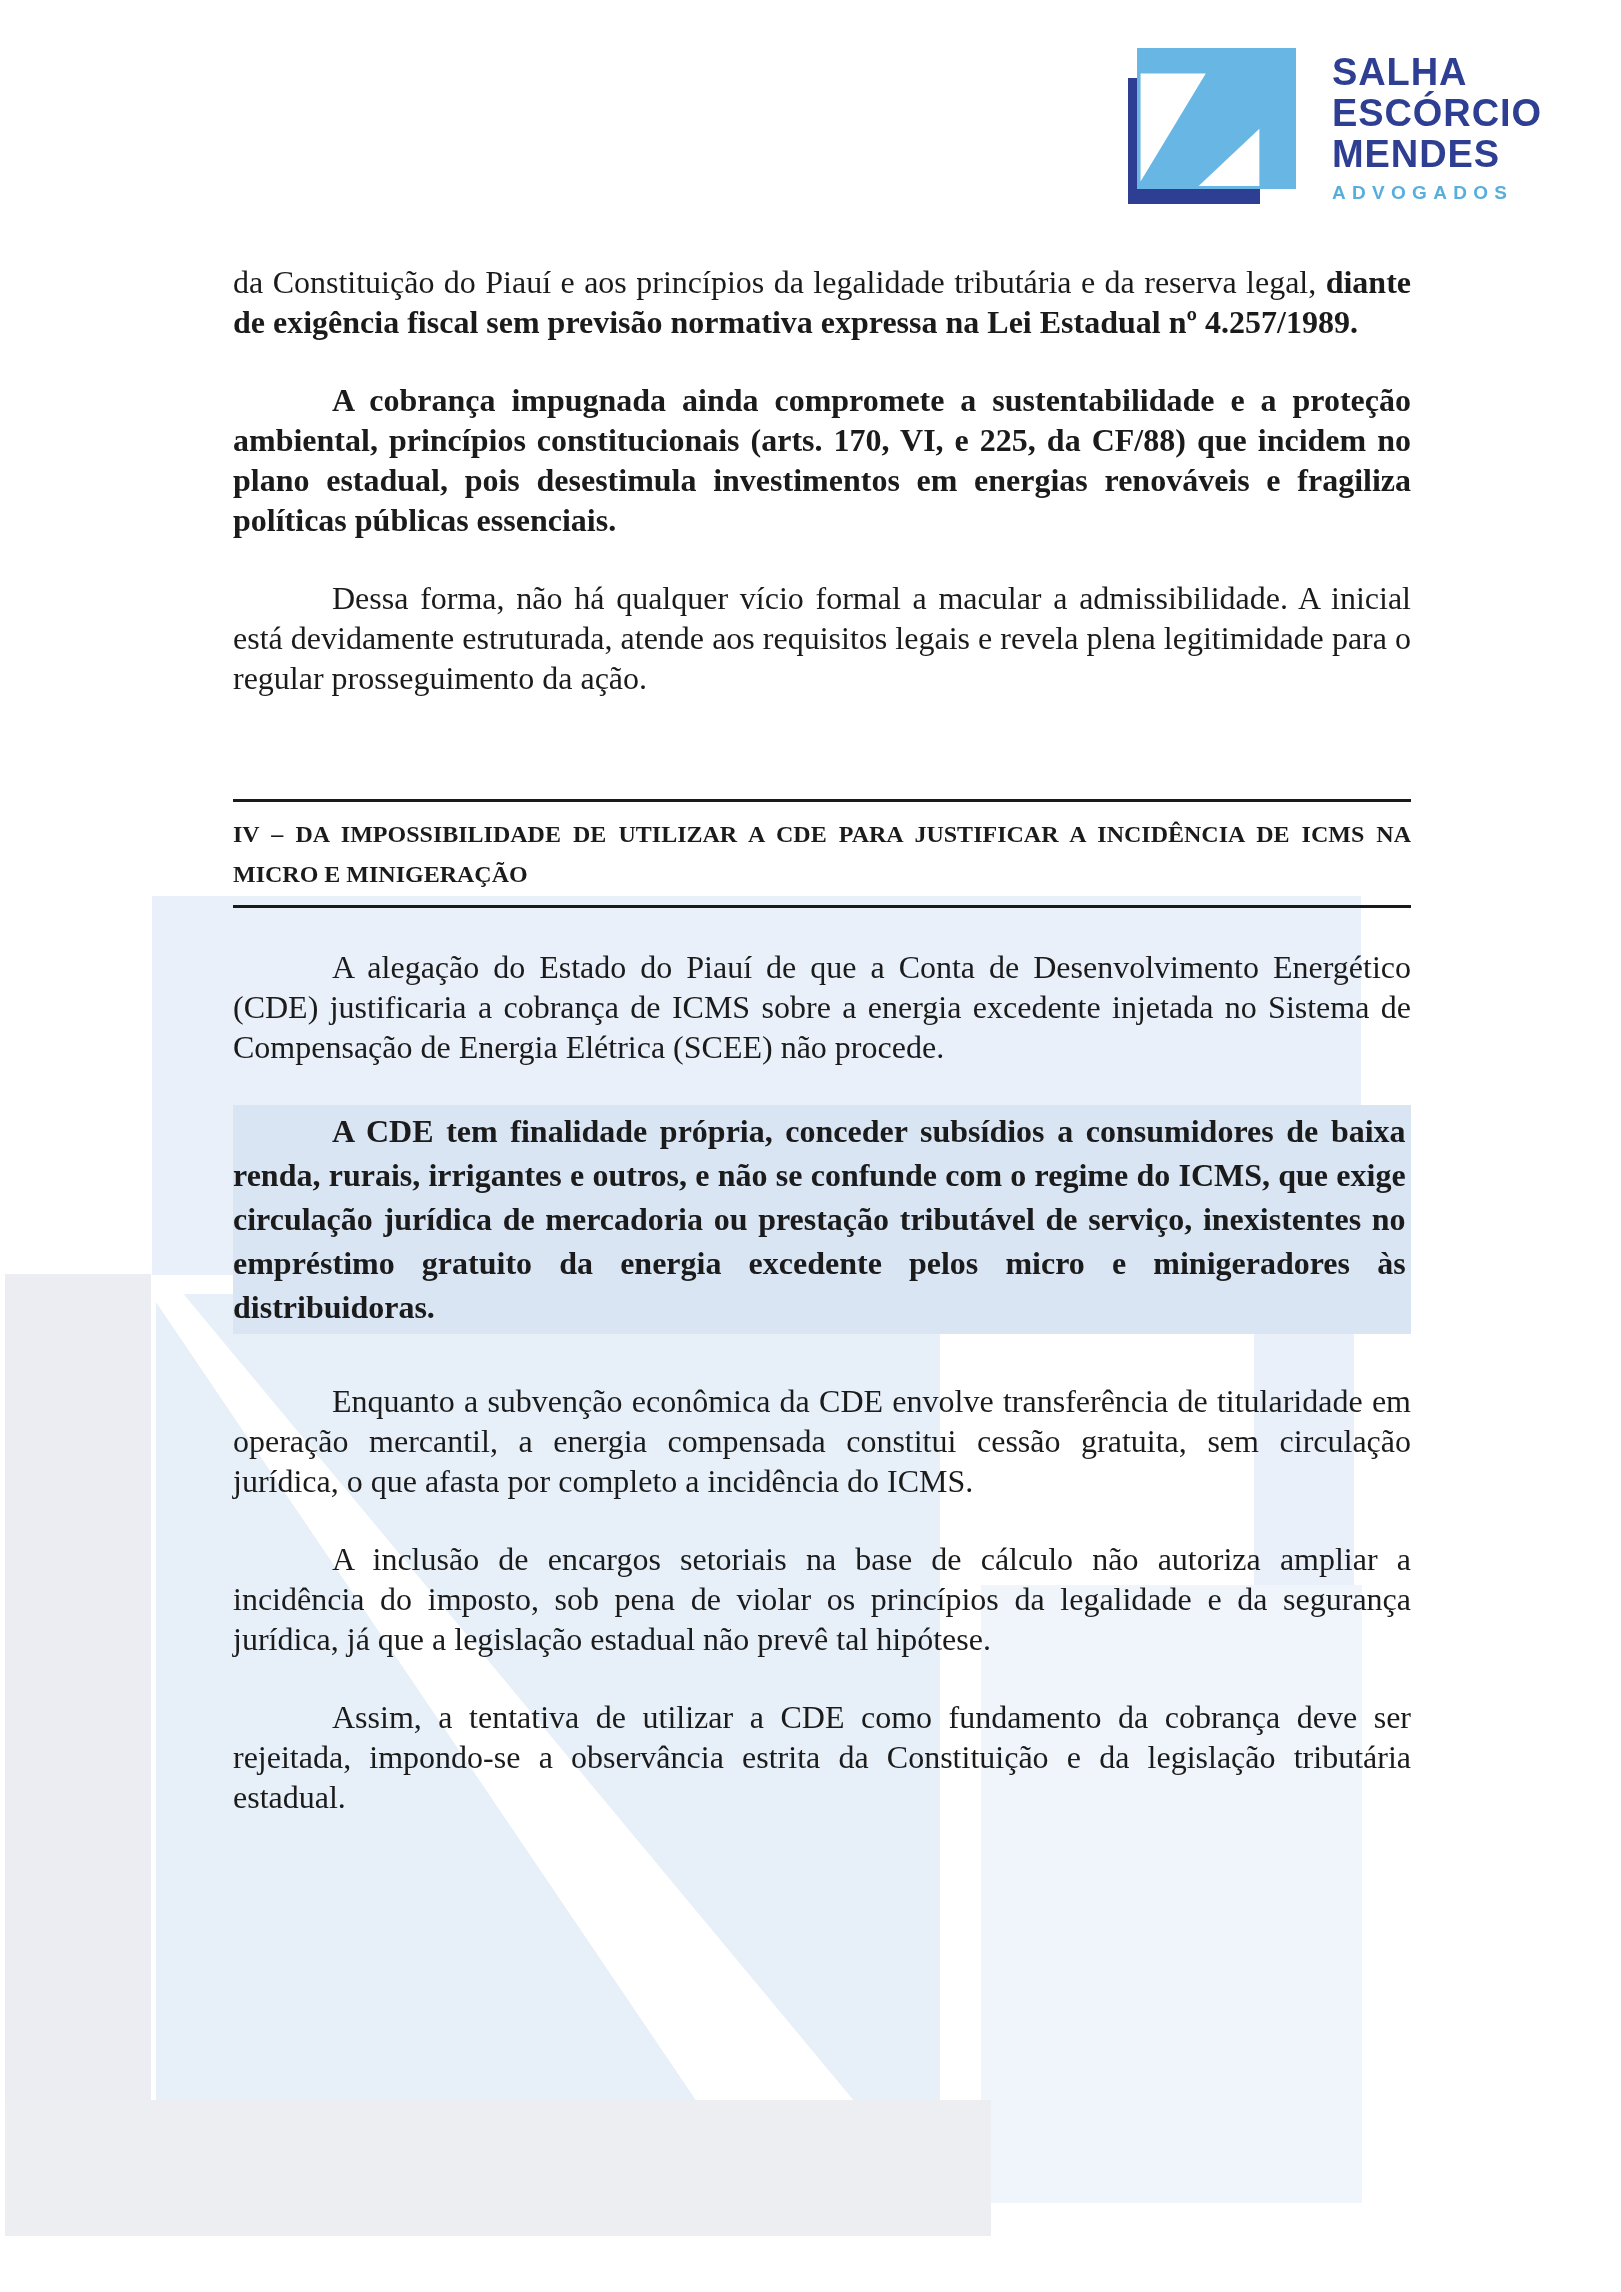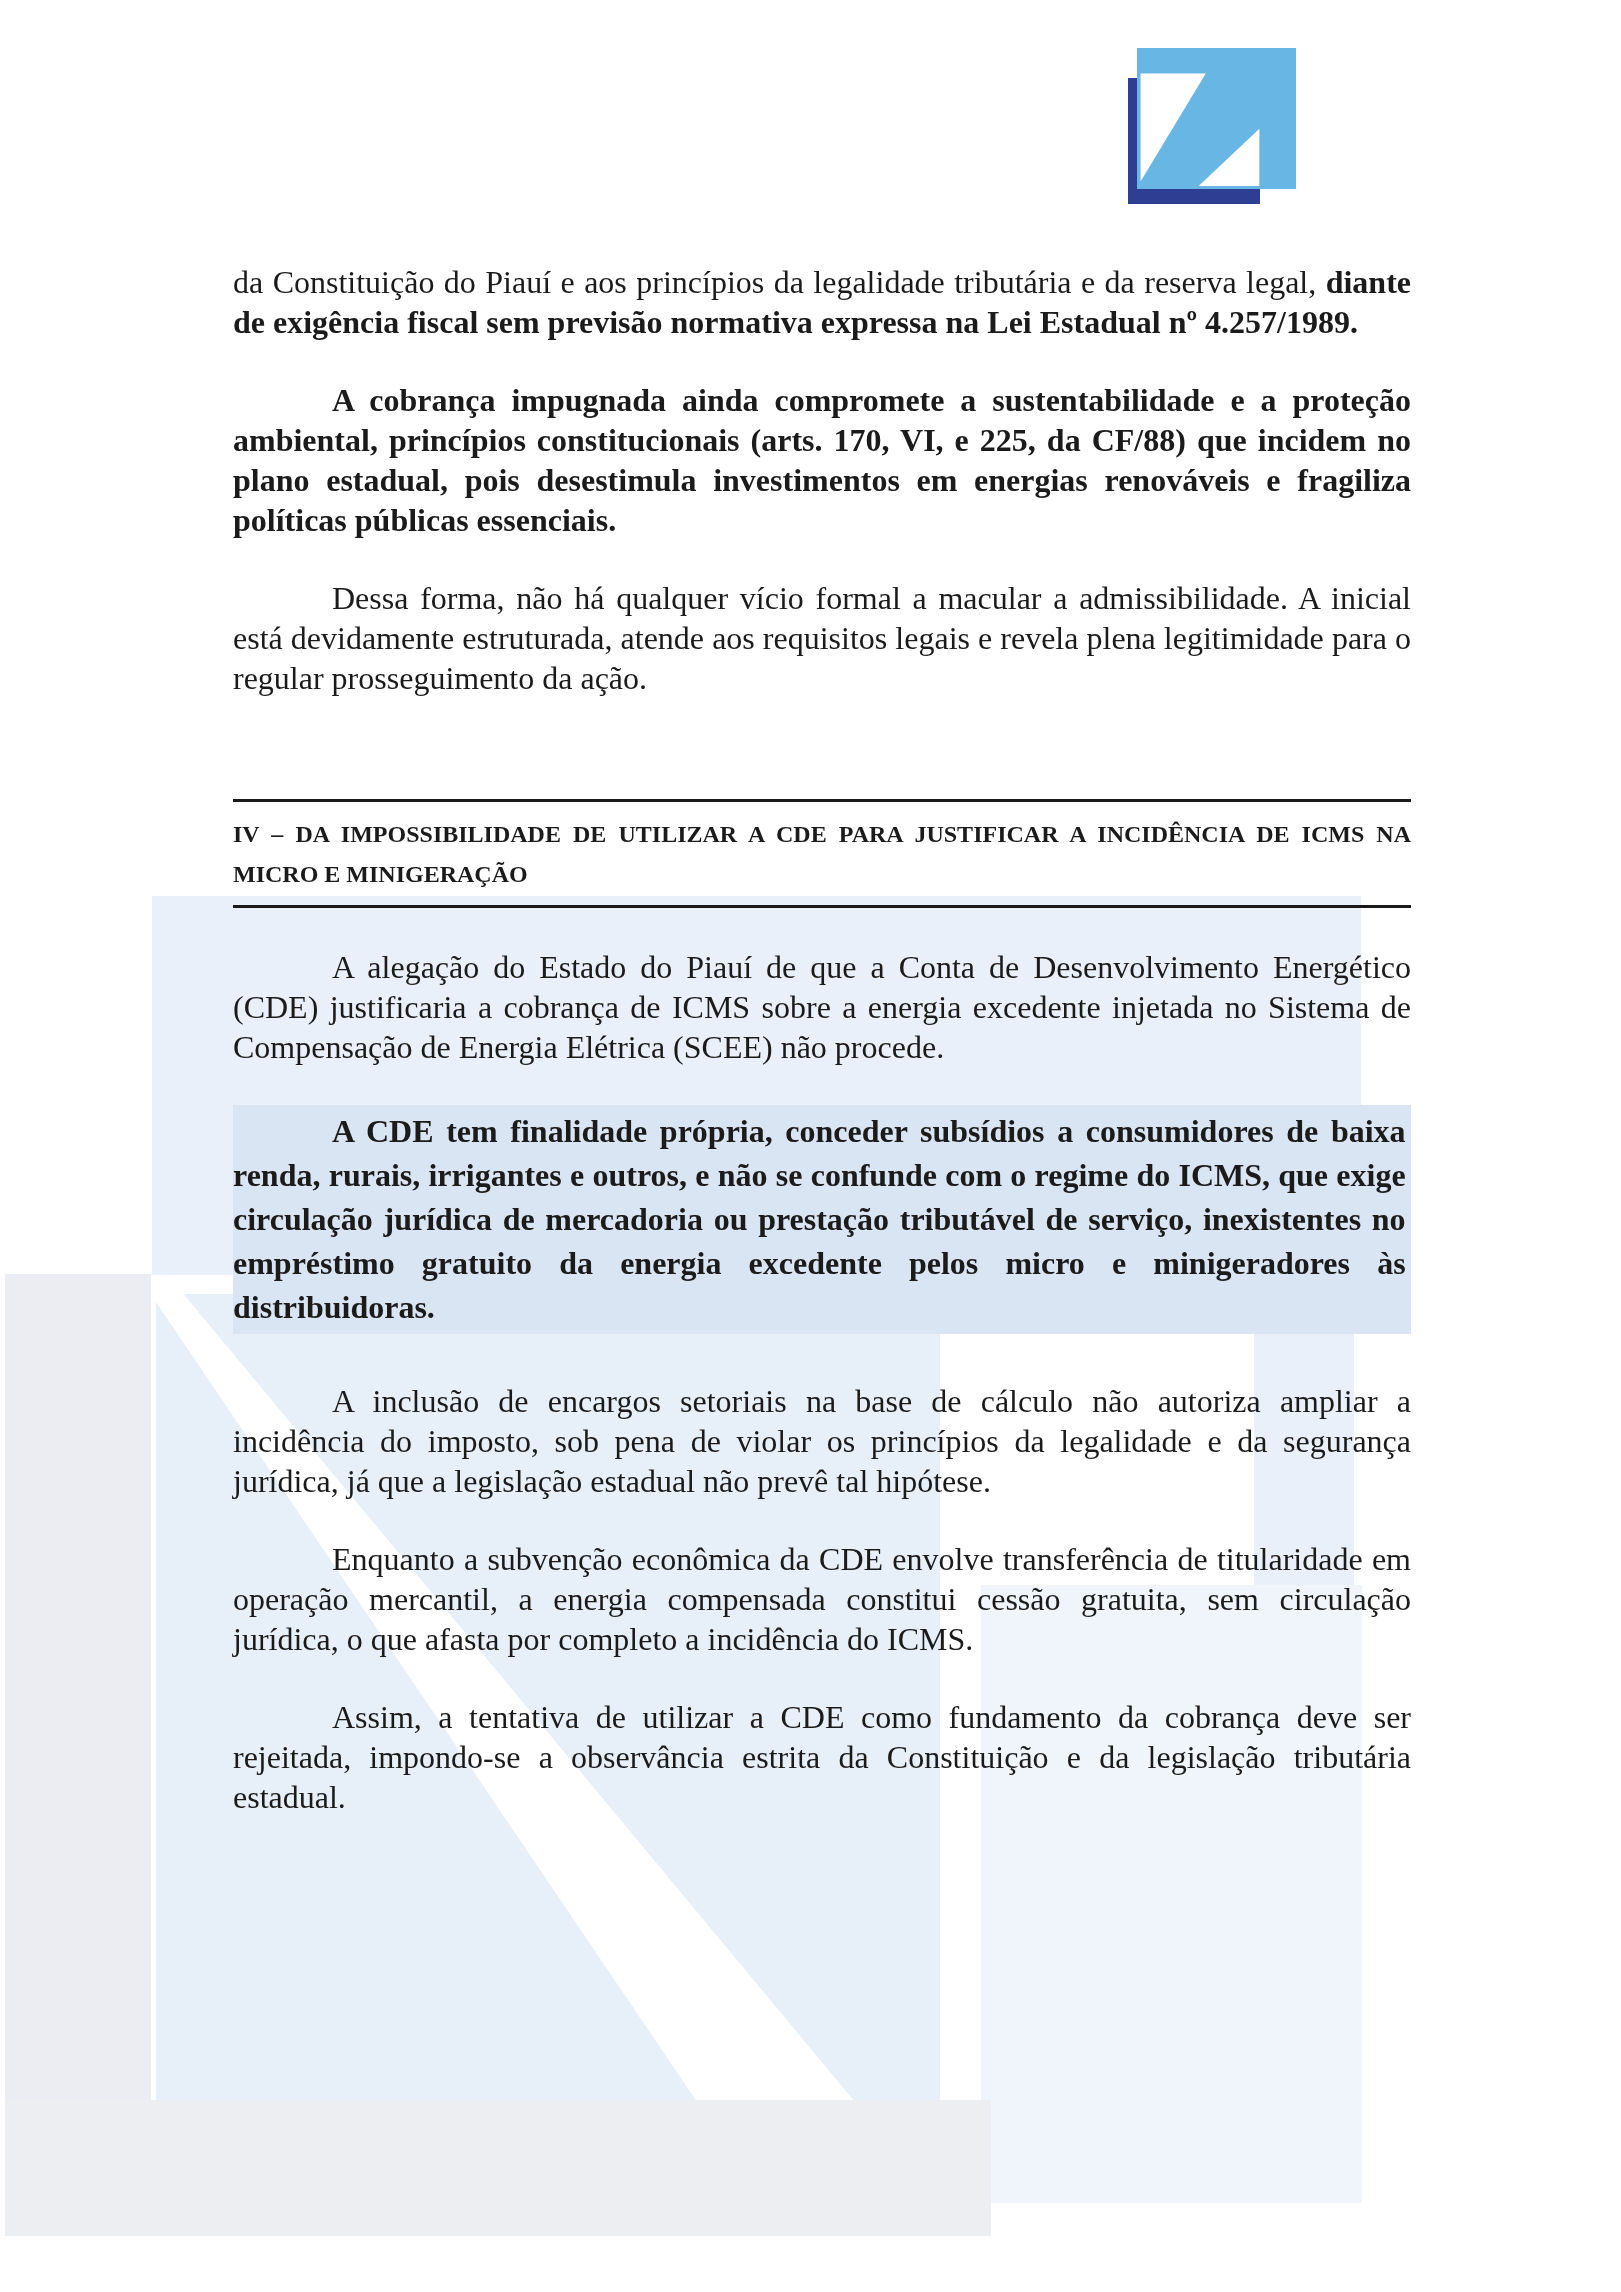--- a/index.html
+++ b/index.html
@@ -94,28 +94,34 @@
   <header class="logo">
     <div class="logo-graphic">
       <div class="logo-navy"></div>
       <div class="logo-sky">
         <svg viewBox="0 0 178 157" xmlns="http://www.w3.org/2000/svg">
           <polygon points="4,28 77,28 4,149" fill="#ffffff"></polygon>
           <polygon points="69,154 137,154 137,90" fill="#ffffff"></polygon>
         </svg>
       </div>
     </div>
+    <div class="logo-text">
+      <div class="logo-name">SALHA</div>
+      <div class="logo-name">ESCÓRCIO</div>
+      <div class="logo-name">MENDES</div>
+      <div class="logo-sub">ADVOGADOS</div>
+    </div>
   </header>
 
   <main class="doc">
       <p class="paragraph"><span class="regular">da Constituição do Piauí e aos princípios da legalidade tributária e da reserva legal, </span><span class="bold">diante de exigência fiscal sem previsão normativa expressa na Lei Estadual nº 4.257/1989.</span></p>
       <p class="paragraph indent"><span class="bold">A cobrança impugnada ainda compromete a sustentabilidade e a proteção ambiental, princípios constitucionais (arts. 170, VI, e 225, da CF/88) que incidem no plano estadual, pois desestimula investimentos em energias renováveis e fragiliza políticas públicas essenciais.</span></p>
       <p class="paragraph indent"><span class="regular">Dessa forma, não há qualquer vício formal a macular a admissibilidade. A inicial está devidamente estruturada, atende aos requisitos legais e revela plena legitimidade para o regular prosseguimento da ação.</span></p>
       <div class="section-heading">IV – DA IMPOSSIBILIDADE DE UTILIZAR A CDE PARA JUSTIFICAR A INCIDÊNCIA DE ICMS NA MICRO E MINIGERAÇÃO</div>
       <p class="paragraph indent"><span class="regular">A alegação do Estado do Piauí de que a Conta de Desenvolvimento Energético (CDE) justificaria a cobrança de ICMS sobre a energia excedente injetada no Sistema de Compensação de Energia Elétrica (SCEE) não procede.</span></p>
       <p class="paragraph indent highlight"><span class="bold">A CDE tem finalidade própria, conceder subsídios a consumidores de baixa renda, rurais, irrigantes e outros, e não se confunde com o regime do ICMS, que exige circulação jurídica de mercadoria ou prestação tributável de serviço, inexistentes no empréstimo gratuito da energia excedente pelos micro e minigeradores às distribuidoras.</span></p>
+      <p class="paragraph indent"><span class="regular">Enquanto a subvenção econômica da CDE envolve transferência de titularidade em operação mercantil, a energia compensada constitui cessão gratuita, sem circulação jurídica, o que afasta por completo a incidência do ICMS.</span></p>
       <p class="paragraph indent"><span class="regular">A inclusão de encargos setoriais na base de cálculo não autoriza ampliar a incidência do imposto, sob pena de violar os princípios da legalidade e da segurança jurídica, já que a legislação estadual não prevê tal hipótese.</span></p>
-      <p class="paragraph indent"><span class="regular">Enquanto a subvenção econômica da CDE envolve transferência de titularidade em operação mercantil, a energia compensada constitui cessão gratuita, sem circulação jurídica, o que afasta por completo a incidência do ICMS.</span></p>
       <p class="paragraph indent"><span class="regular">Assim, a tentativa de utilizar a CDE como fundamento da cobrança deve ser rejeitada, impondo-se a observância estrita da Constituição e da legislação tributária estadual.</span></p>
     </main>
 
 </div>
 
 
 </body></html>

